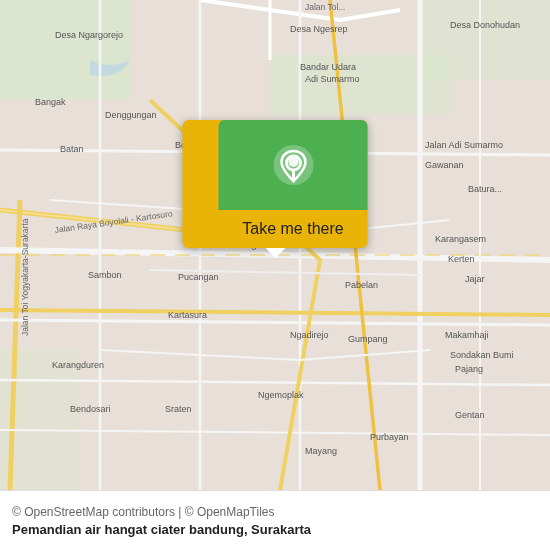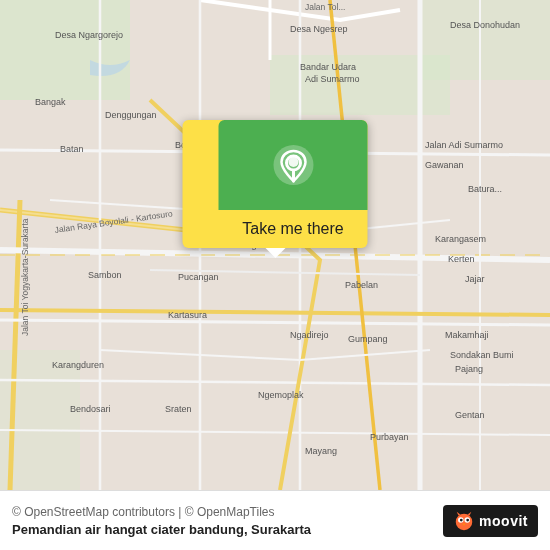--- a/index.html
+++ b/index.html
@@ -19,21 +19,21 @@
       background-color: #e8e0d8;
     }
 
     
     #popup-card {
       position: absolute;
       top: 120px;
       left: 50%;
       transform: translateX(-50%);
       width: 185px;
-      background: #fde047;
+      background: #eab308;
       border-radius: 6px;
       box-shadow: 0 2px 10px rgba(0,0,0,0.3);
       overflow: visible;
       z-index: 10;
       padding-left: 36px;
     }
 
     #popup-icon-area {
       background: #4CAF50;
       border-radius: 6px 6px 0 0;
@@ -238,32 +238,13 @@
       <button id="take-me-there-btn">Take me there</button>
     </div>
   </div>
 </div>
 
 <div id="bottom-bar">
   <div id="bottom-info">
     <div id="attribution">© OpenStreetMap contributors | © OpenMapTiles</div>
     <div id="place-name">Pemandian air hangat ciater bandung, Surakarta</div>
   </div>
-  <div id="moovit-logo">
-
-    <svg id="moovit-icon" viewBox="0 0 24 24" xmlns="http://www.w3.org/2000/svg">
-
-      <circle cx="12" cy="13" r="9" fill="#FF6B35"></circle>
-
-      <circle cx="8.5" cy="11" r="3" fill="white"></circle>
-      <circle cx="15.5" cy="11" r="3" fill="white"></circle>
-
-      <circle cx="9" cy="11" r="1.5" fill="#1a1a1a"></circle>
-      <circle cx="16" cy="11" r="1.5" fill="#1a1a1a"></circle>
-
-      <path d="M10.5 15 L12 17 L13.5 15 Z" fill="#FF9900"></path>
-
-      <path d="M6 6 L4 2 L8 5 Z" fill="#FF6B35"></path>
-      <path d="M18 6 L20 2 L16 5 Z" fill="#FF6B35"></path>
-    </svg>
-    <span id="moovit-text">moovit</span>
-  </div>
 </div>
 
 </body></html>

